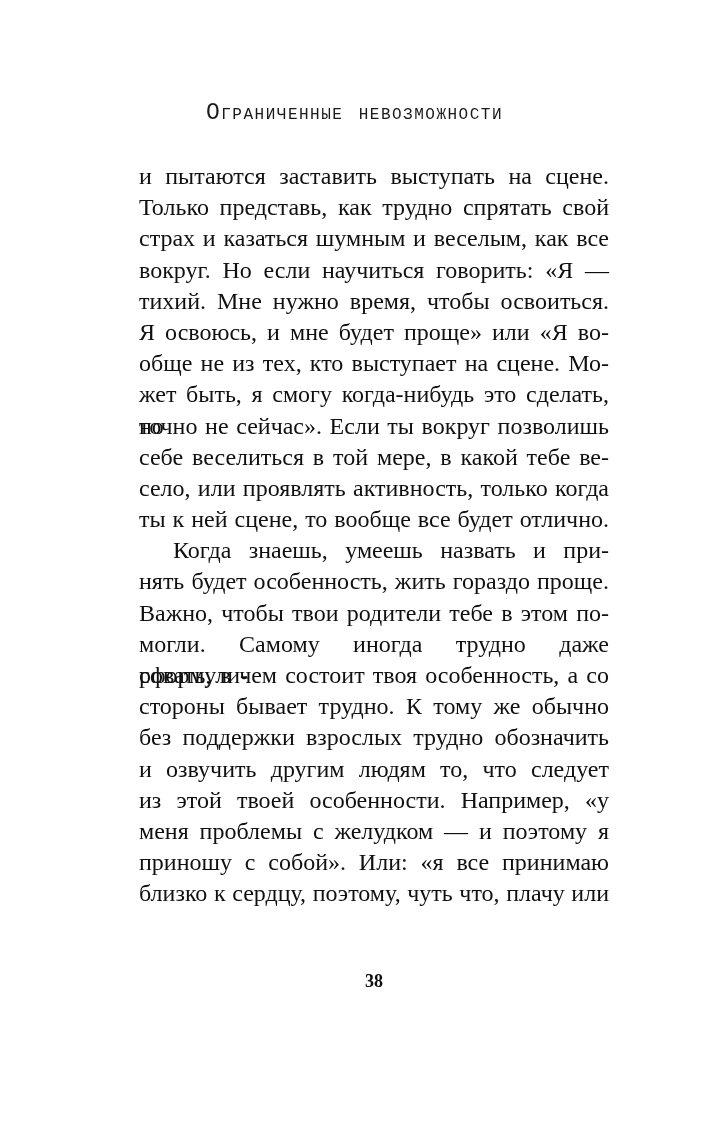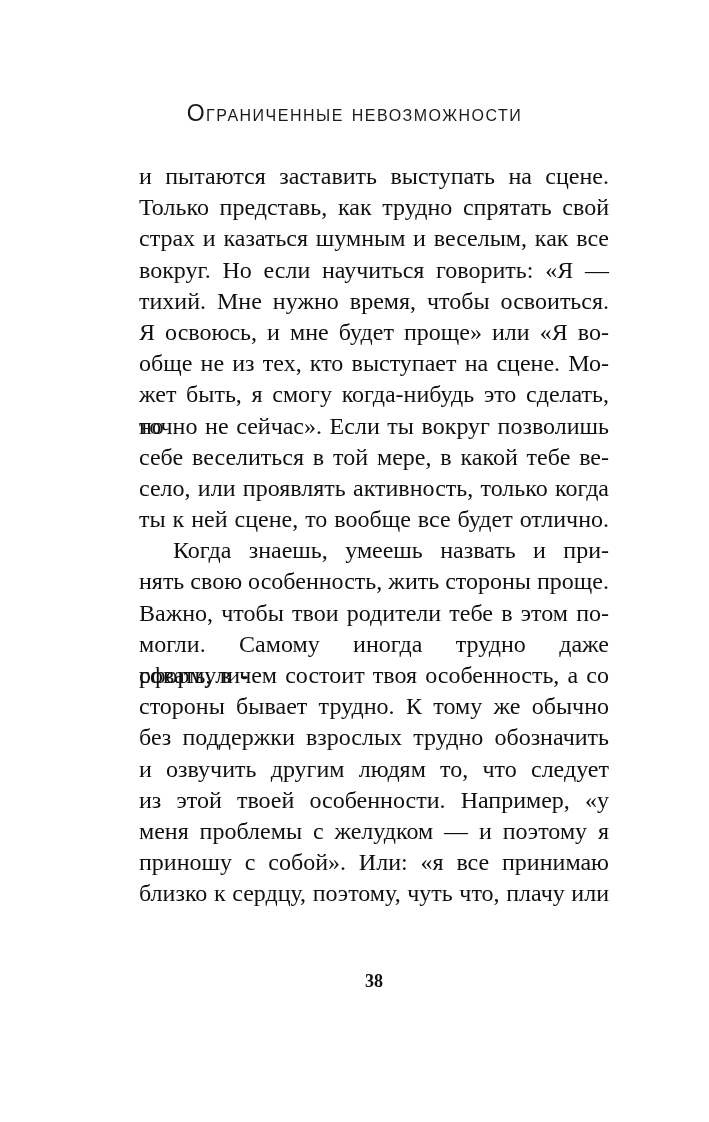--- a/index.html
+++ b/index.html
@@ -15,21 +15,21 @@
     color: #141414;
     font-family: "Liberation Serif", serif;
     overflow: hidden;
   }
   .running-head {
     position: absolute;
     top: 100px;
     left: 0;
     width: 709px;
     text-align: center;
-    font-family: Liberation Sans, sans-serif;
+    font-family: Liberation Mono, monospace;
     font-variant: small-caps;
     font-size: 23px;
     font-weight: 500;
     letter-spacing: 1.5px;
     color: #1a1a1a;
   }
   .body-text {
     position: absolute;
     top: 161px;
     left: 139px;
@@ -72,21 +72,21 @@
       <div class="line">вокруг. Но если научиться говорить: «Я —</div>
       <div class="line">тихий. Мне нужно время, чтобы освоиться.</div>
       <div class="line">Я освоюсь, и мне будет проще» или «Я во-</div>
       <div class="line">обще не из тех, кто выступает на сцене. Мо-</div>
       <div class="line">жет быть, я смогу когда-нибудь это сделать, но</div>
       <div class="line">точно не сейчас». Если ты вокруг позволишь</div>
       <div class="line">себе веселиться в той мере, в какой тебе ве-</div>
       <div class="line">село, или проявлять активность, только когда</div>
       <div class="line">ты к ней сцене, то вообще все будет отлично.</div>
       <div class="line indent">Когда знаешь, умеешь назвать и при-</div>
-      <div class="line">нять свою особенность, жить стороны проще.</div>
+      <div class="line">нять будет особенность, жить гораздо проще.</div>
       <div class="line">Важно, чтобы твои родители тебе в этом по-</div>
       <div class="line">могли. Самому иногда трудно даже сформули-</div>
       <div class="line">ровать, в чем состоит твоя особенность, а со</div>
       <div class="line">стороны бывает трудно. К тому же обычно</div>
       <div class="line">без поддержки взрослых трудно обозначить</div>
       <div class="line">и озвучить другим людям то, что следует</div>
       <div class="line">из этой твоей особенности. Например, «у</div>
       <div class="line">меня проблемы с желудком — и поэтому я</div>
       <div class="line">приношу с собой». Или: «я все принимаю</div>
       <div class="line">близко к сердцу, поэтому, чуть что, плачу или</div>

